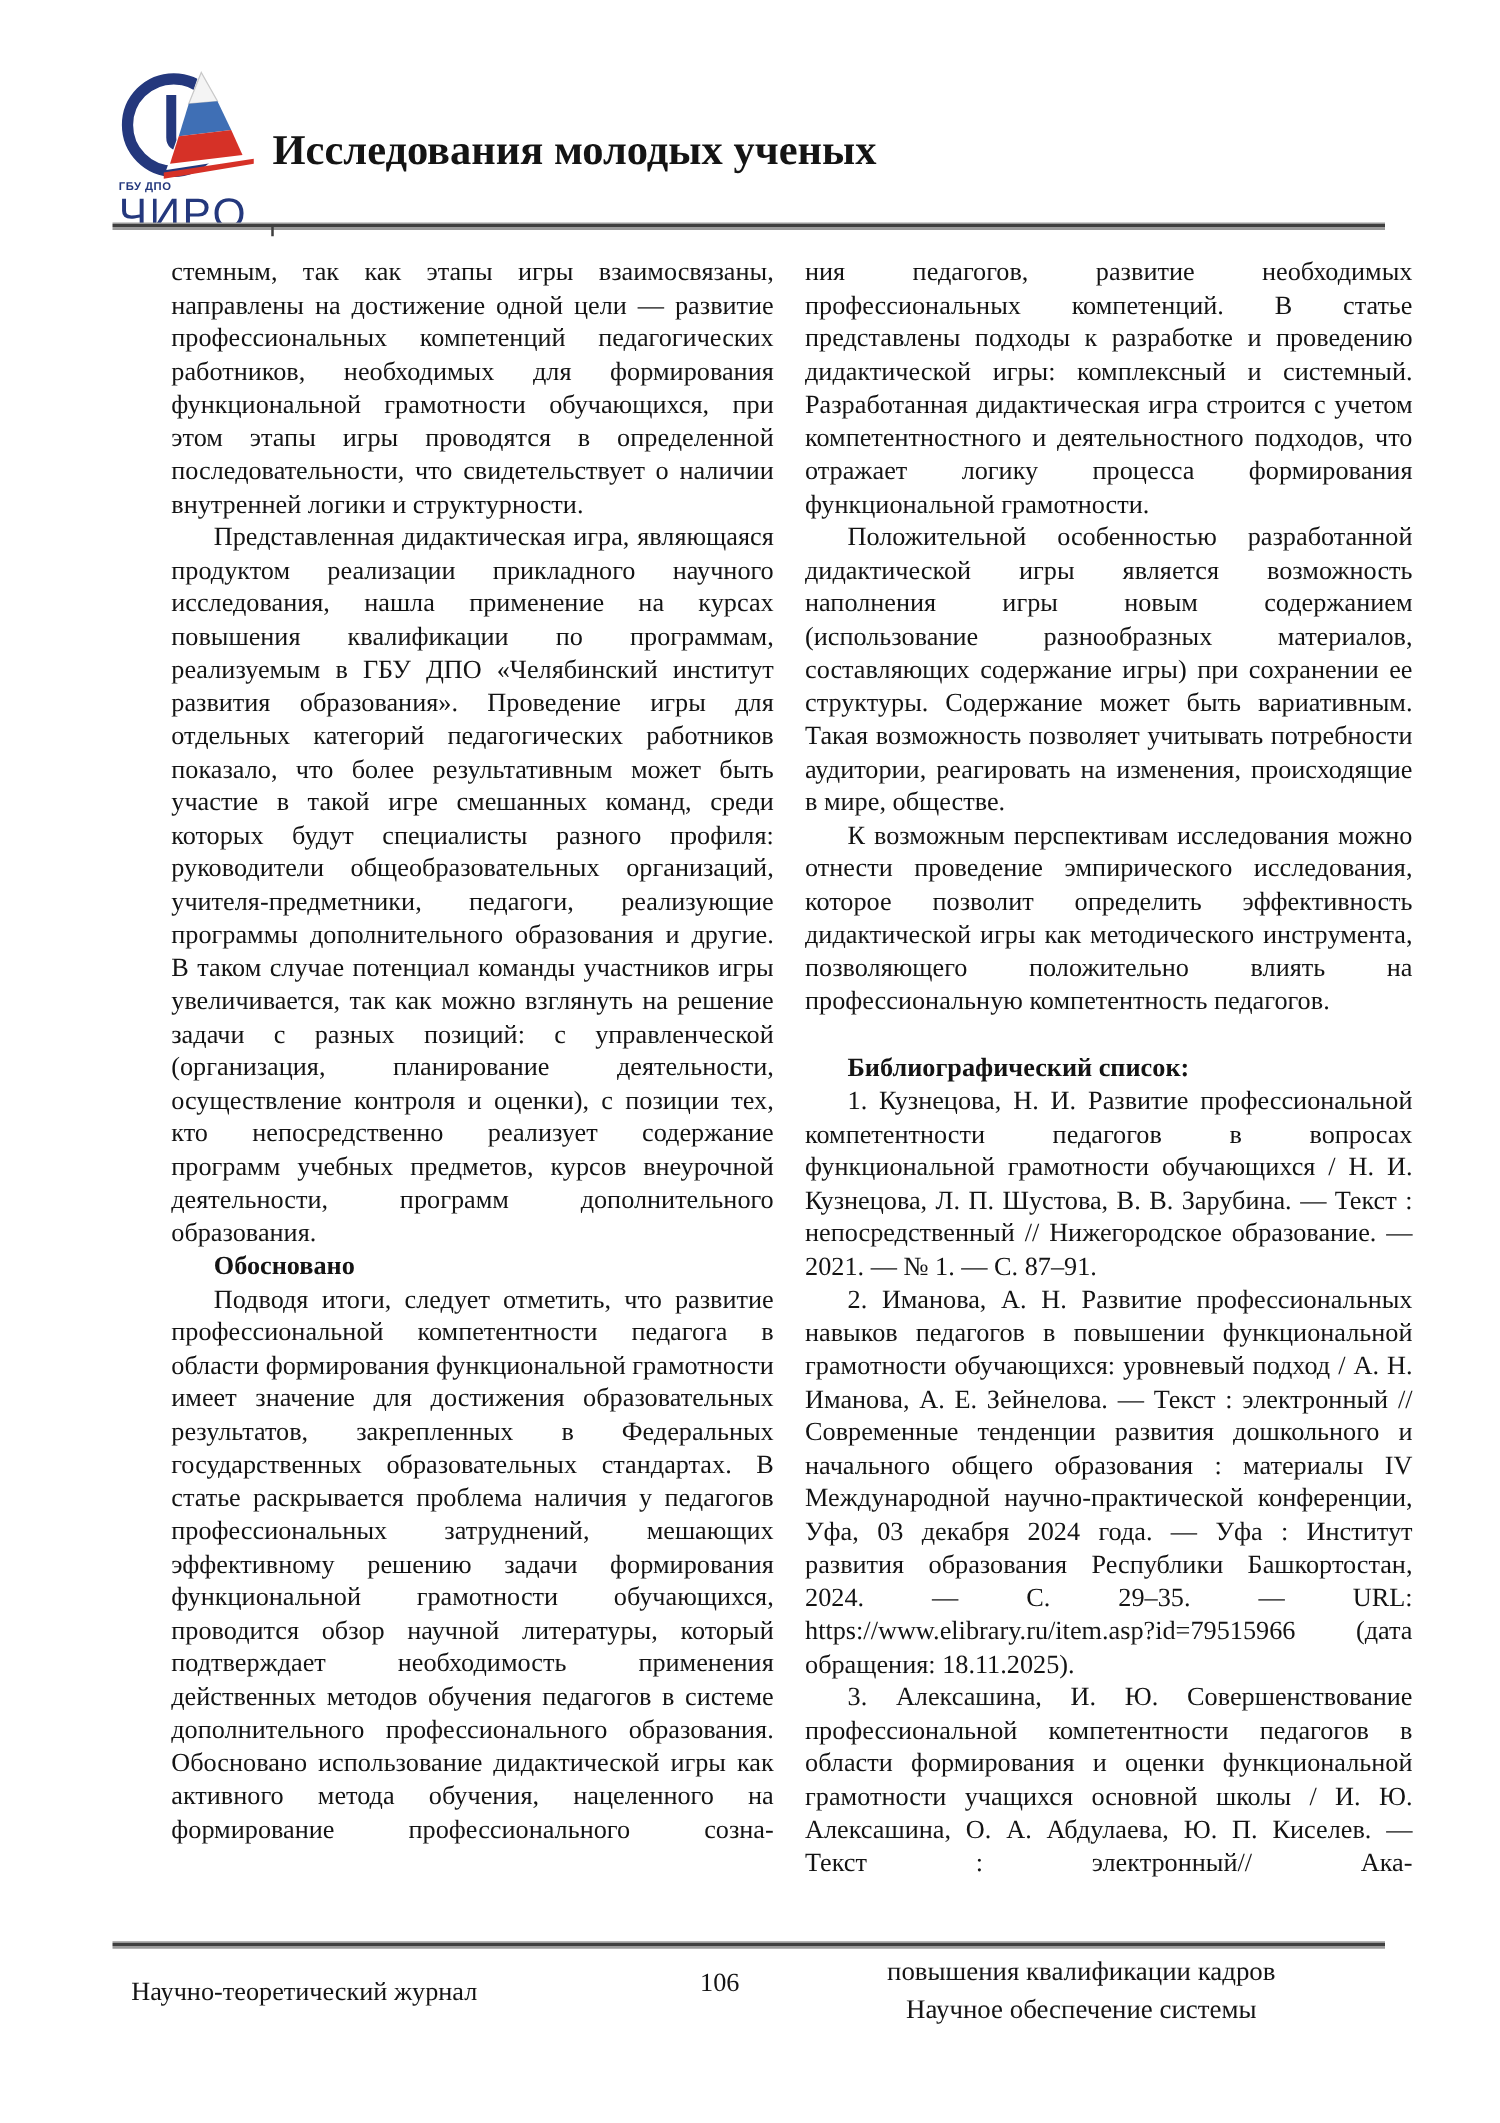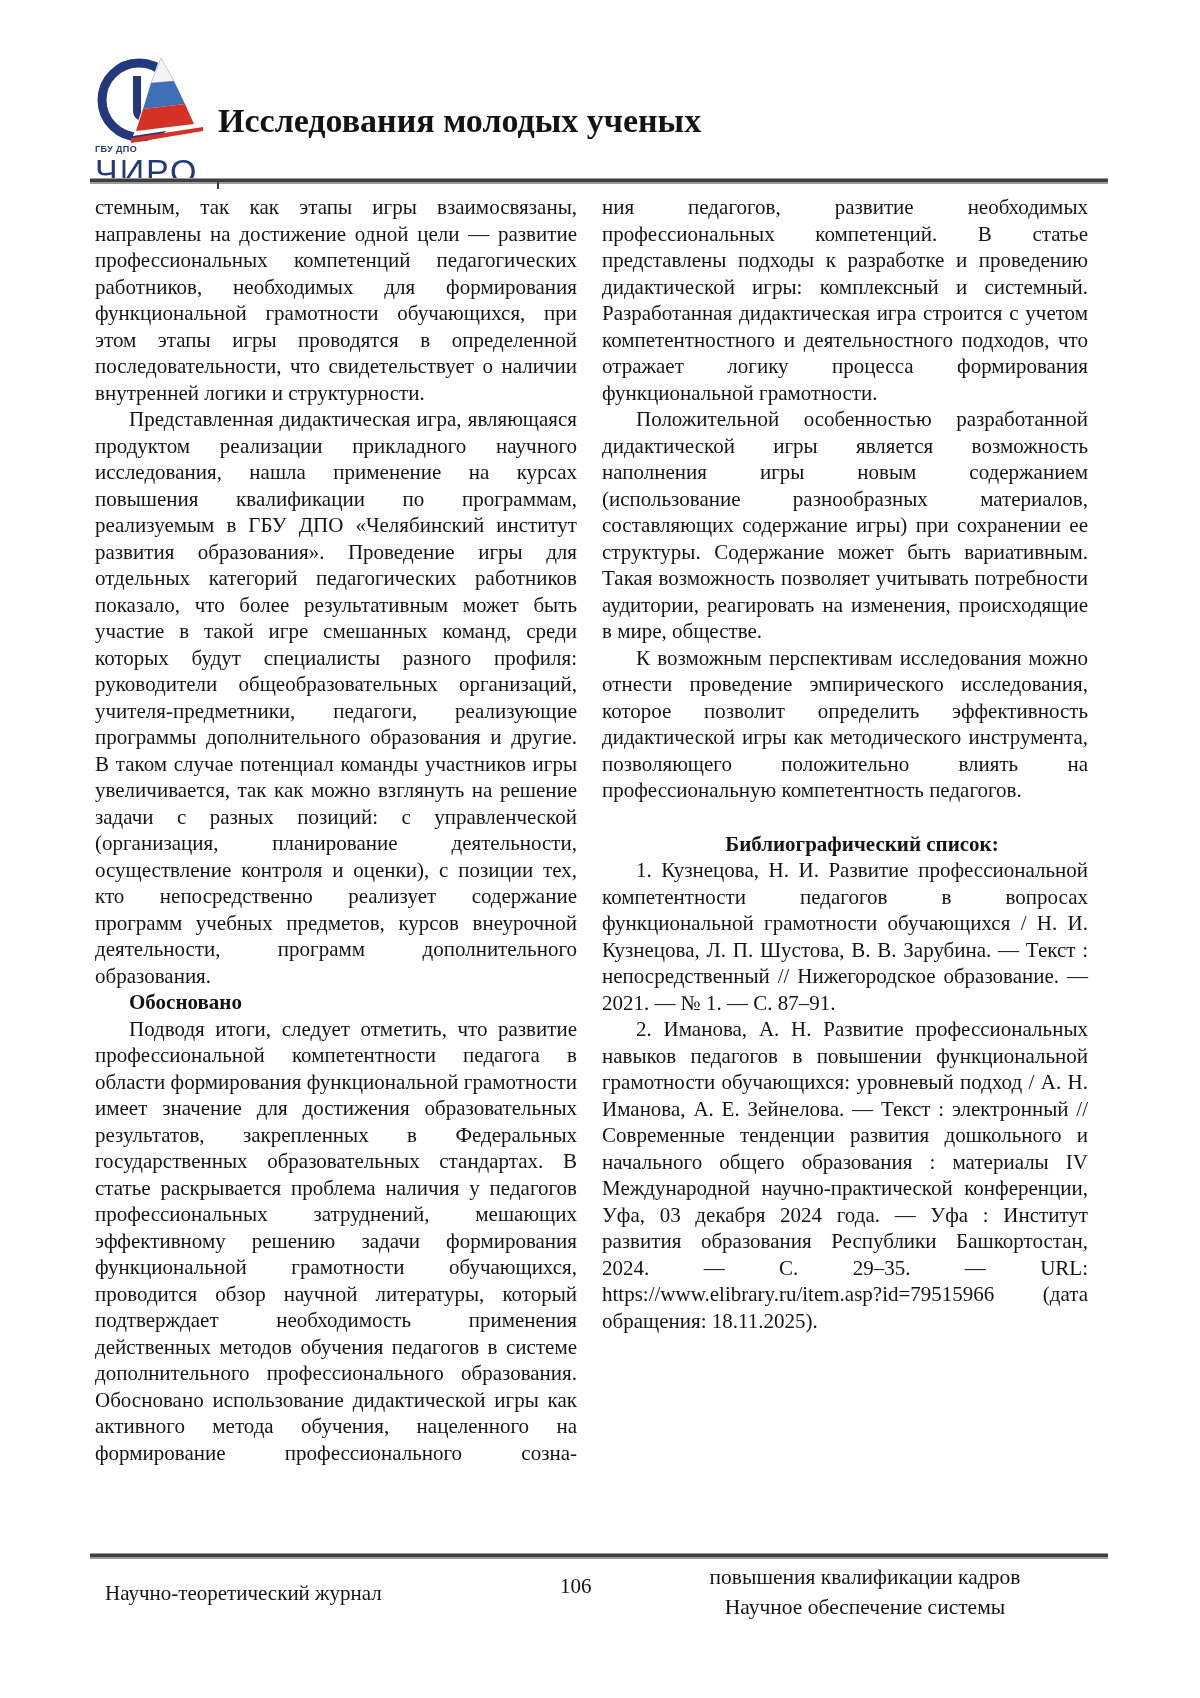--- a/index.html
+++ b/index.html
@@ -22,27 +22,27 @@
   }
   .header-title { position:absolute; left:218px; top:102px; font-size:34px; font-weight:bold; }
 
   .rule { position:absolute; left:90px; width:1018px; height:6px;
     background:linear-gradient(to bottom,#9a9a9a 0 1px,#3f3f3f 1px 4px,#9a9a9a 4px 6px); }
   .rule-header { top:178px; }
   .rule-footer { top:1553px; }
   .rule-tick { position:absolute; left:217px; top:180px; width:2px; height:9px; background:#3f3f3f; }
 
   
-  .col { position:absolute; top:194px; font-size:21px; line-height:26.5px; text-align:justify; }
+  .col { position:absolute; top:204px; font-size:21px; line-height:26.5px; text-align:justify;margin-left:42px; }
   .col-left  { left:95px;  width:482px; }
   .col-right { left:602px; width:486px; }
   p.para { margin:0; text-indent:34px; overflow-wrap:break-word; }
   p.no-indent { text-indent:0; }
   p.head { margin:0; text-indent:34px; font-weight:bold; text-align:left; }
-  p.gap-above { margin-top:27px;text-align:center; }
+  p.gap-above { margin-top:27px; }
   p.cut-end { text-align-last:justify; }
 
   
   .footer-left  { position:absolute; left:105px; top:1581px; font-size:21px; }
   .footer-page  { position:absolute; left:560px; top:1574px; width:70px; text-align:left; font-size:21px; }
   .footer-right { position:absolute; left:640px; top:1562px; width:450px; text-align:center;
                   font-size:21.5px; line-height:30px; }
 </style>
 </head>
 <body>
@@ -82,20 +82,21 @@
     <p class="para cut-end">Подводя итоги, следует отметить, что развитие профессиональной компетентности педагога в области формирования функциональной грамотности имеет значение для достижения образовательных результатов, закрепленных в Федеральных государственных образовательных стандартах. В статье раскрывается проблема наличия у педагогов профессиональных затруднений, мешающих эффективному решению задачи формирования функциональной грамотности обучающихся, проводится обзор научной литературы, который подтверждает необходимость применения действенных методов обучения педагогов в системе дополнительного профессионального образования. Обосновано использование дидактической игры как активного метода обучения, нацеленного на формирование профессионального созна-</p>
   </div>
 
   <div class="col col-right">
     <p class="para no-indent">ния педагогов, развитие необходимых профессиональных компетенций. В статье представлены подходы к разработке и проведению дидактической игры: комплексный и системный. Разработанная дидактическая игра строится с учетом компетентностного и деятельностного подходов, что отражает логику процесса формирования функциональной грамотности.</p>
     <p class="para">Положительной особенностью разработанной дидактической игры является возможность наполнения игры новым содержанием (использование разнообразных материалов, составляющих содержание игры) при сохранении ее структуры. Содержание может быть вариативным. Такая возможность позволяет учитывать потребности аудитории, реагировать на изменения, происходящие в мире, обществе.</p>
     <p class="para">К возможным перспективам исследования можно отнести проведение эмпирического исследования, которое позволит определить эффективность дидактической игры как методического инструмента, позволяющего положительно влиять на профессиональную компетентность педагогов.</p>
     <p class="head gap-above">Библиографический список:</p>
     <p class="para">1. Кузнецова, Н. И. Развитие профессиональной компетентности педагогов в вопросах функциональной грамотности обучающихся / Н. И. Кузнецова, Л. П. Шустова, В. В. Зарубина. — Текст : непосредственный // Нижегородское образование. — 2021. — № 1. — С. 87–91.</p>
     <p class="para">2. Иманова, А. Н. Развитие профессиональных навыков педагогов в повышении функциональной грамотности обучающихся: уровневый подход / А. Н. Иманова, А. Е. Зейнелова. — Текст : электронный // Современные тенденции развития дошкольного и начального общего образования : материалы IV Международной научно-практической конференции, Уфа, 03 декабря 2024 года. — Уфа : Институт развития образования Республики Башкортостан, 2024. — С. 29–35. — URL: https://www.elibrary.ru/item.asp?id=79515966 (дата обращения: 18.11.2025).</p>
+    <p class="para cut-end">3. Алексашина, И. Ю. Совершенствование профессиональной компетентности педагогов в области формирования и оценки функциональной грамотности учащихся основной школы / И. Ю. Алексашина, О. А. Абдулаева, Ю. П. Киселев. — Текст : электронный// Ака-</p>
   </div>
 
   <div class="rule rule-footer"></div>
   <div class="footer-left">Научно-теоретический журнал</div>
   <div class="footer-page">106</div>
   <div class="footer-right">
     <div>повышения квалификации кадров</div>
     <div>Научное обеспечение системы</div>
   </div>
 

